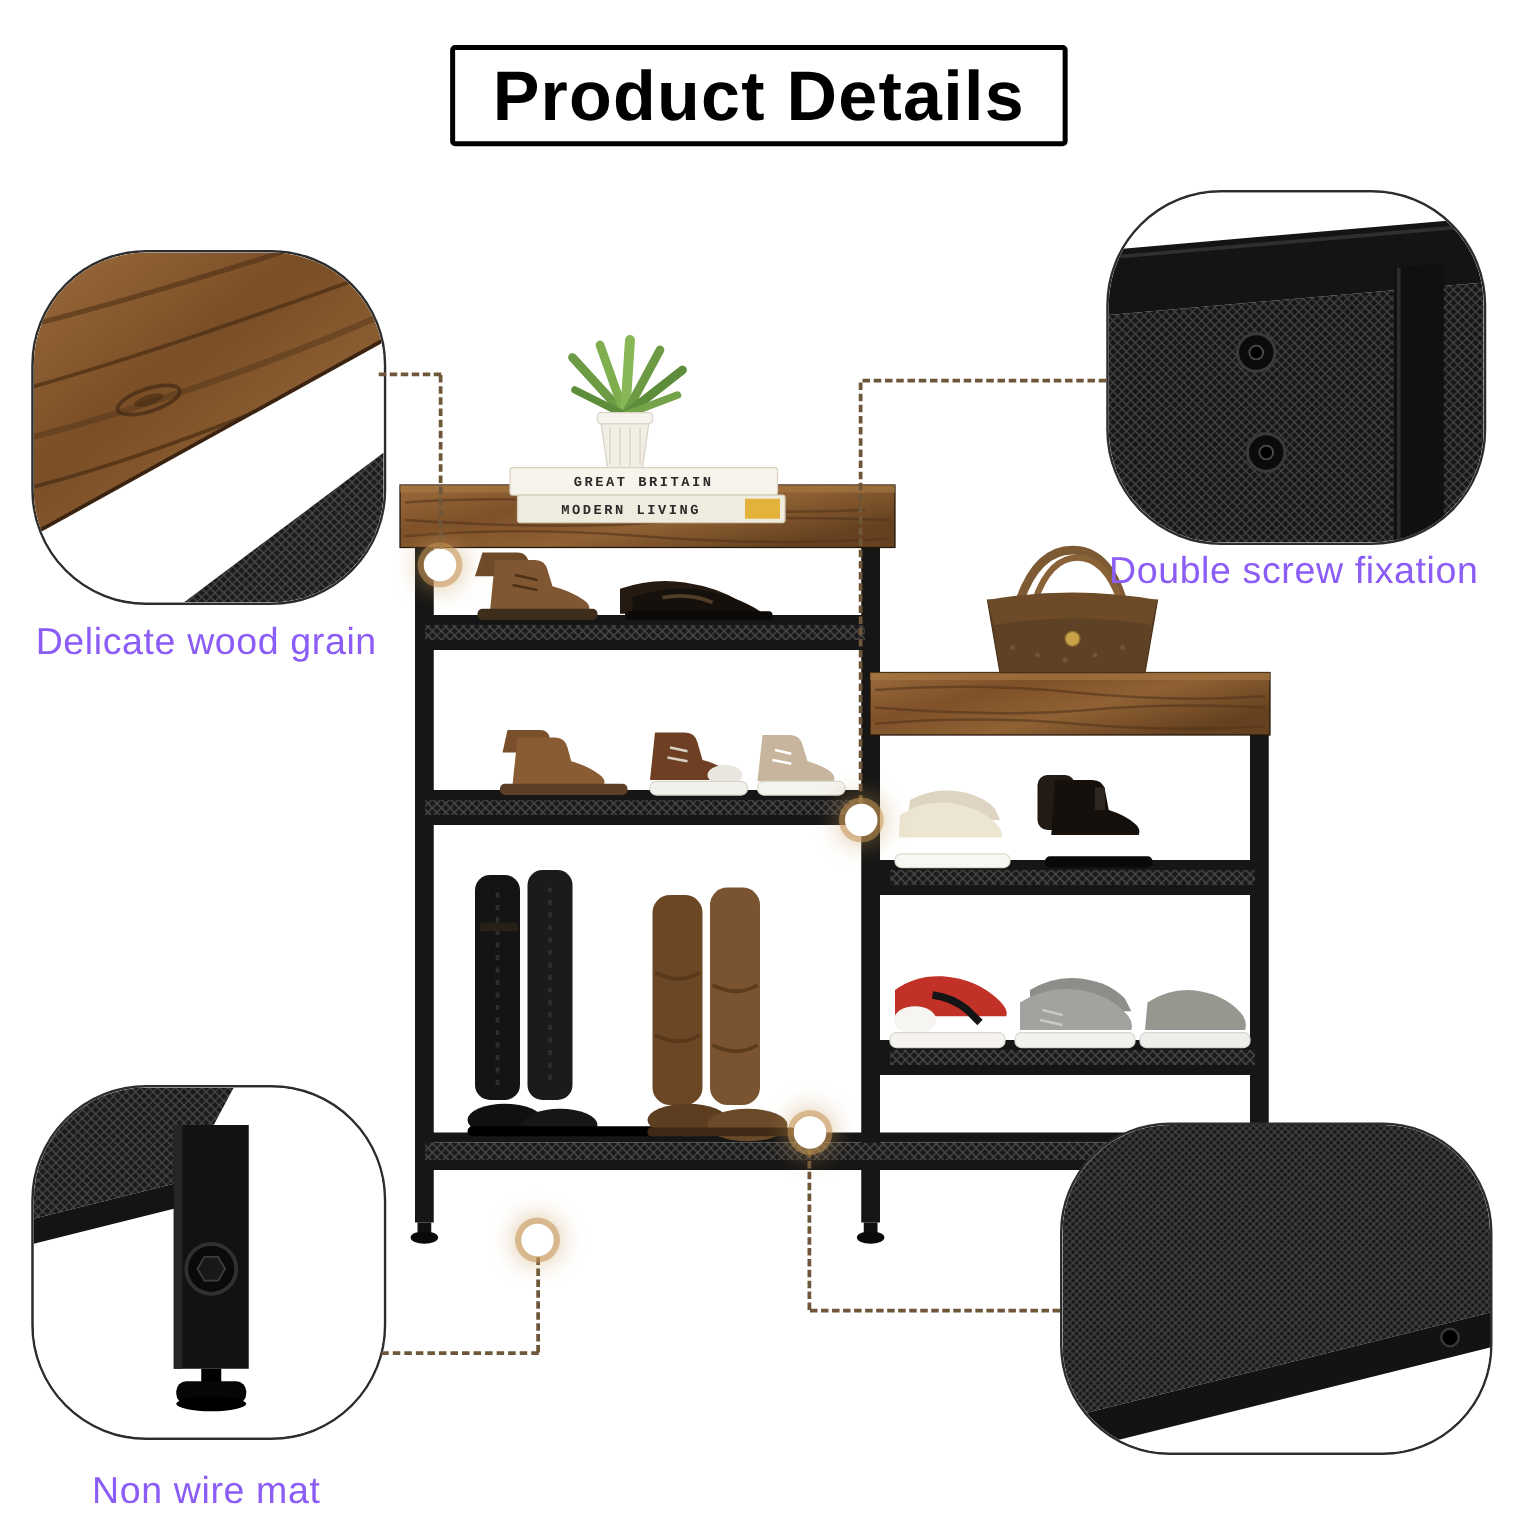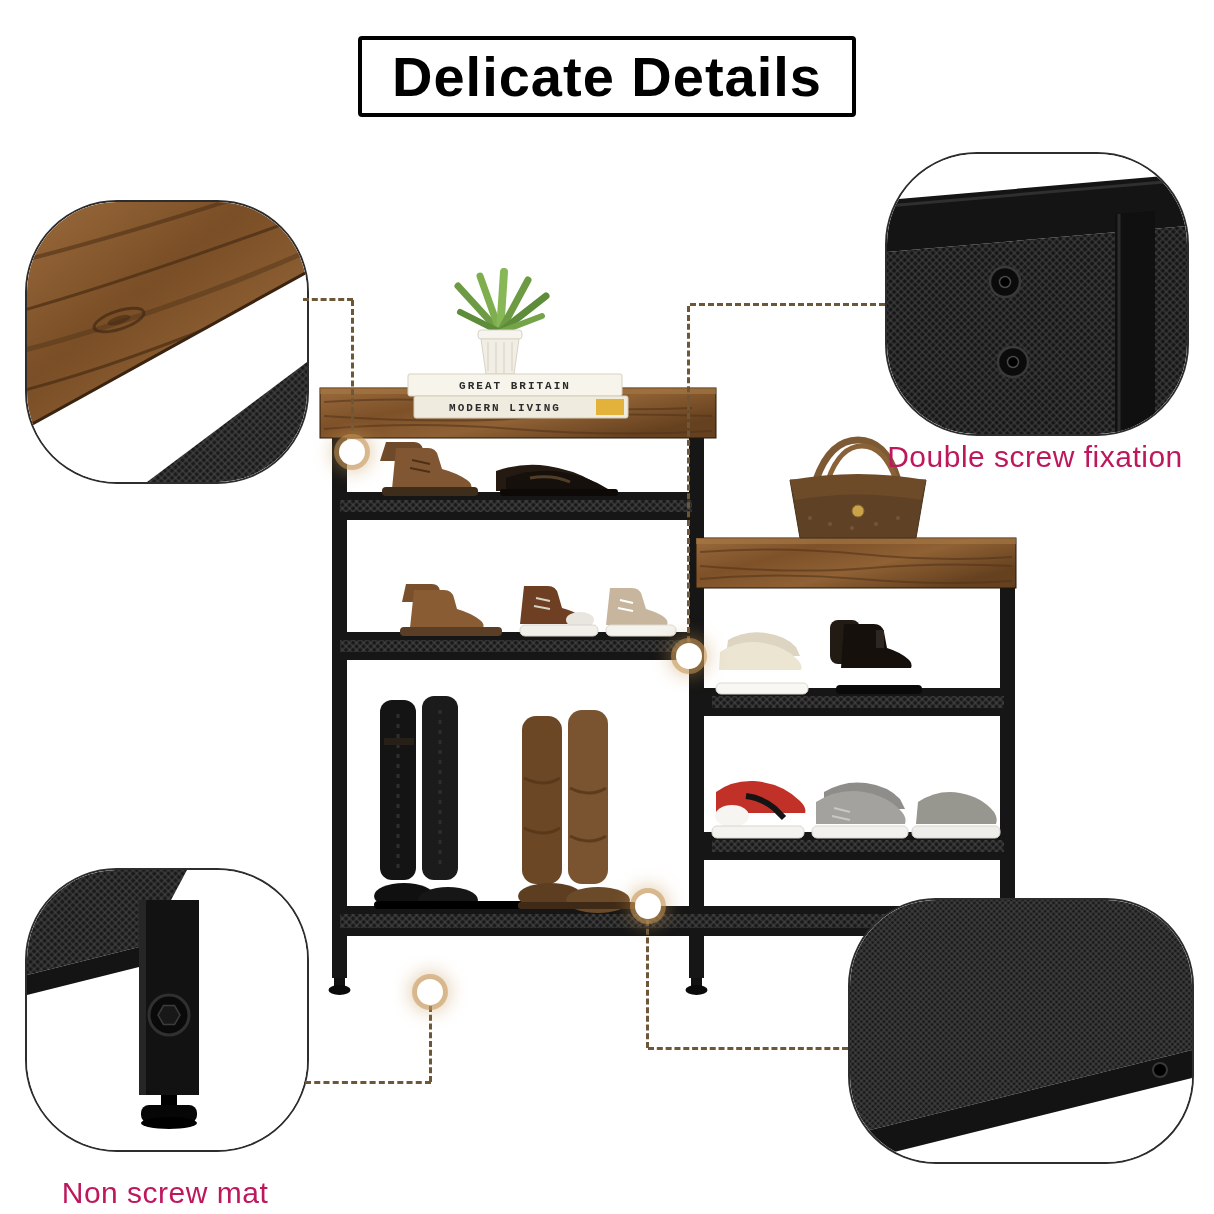--- a/index.html
+++ b/index.html
@@ -17,21 +17,21 @@
   
   .callout{
     position:absolute;border:2px solid #2d2d2d;background:#fff;overflow:hidden;
   }
   .callout svg{display:block;width:100%;height:100%;}
   .co-wood {left:25px;  top:200px; width:280px;height:280px;border-radius:92px;}
   .co-screw{left:885px; top:152px; width:300px;height:280px;border-radius:92px;}
   .co-mat  {left:25px;  top:868px; width:280px;height:280px;border-radius:92px;}
   .co-mesh {left:848px; top:898px; width:342px;height:262px;border-radius:88px;}
   .callout-label{
-    position:absolute;font-size:30px;color:#be185d;text-align:center;letter-spacing:.5px;
+    position:absolute;font-size:30px;color:#8b5cf6;text-align:center;letter-spacing:.5px;
   }
   .lbl-wood {left:15px; top:497px; width:300px;}
   .lbl-screw{left:875px;top:440px; width:320px;}
   .lbl-mat  {left:25px; top:1176px;width:280px;}
   .lbl-mesh {left:848px;top:1178px;width:342px;}
   
   .dash-h{position:absolute;border-top:3px dashed #6e5638;height:0;}
   .dash-v{position:absolute;border-left:3px dashed #6e5638;width:0;}
   
   .hotspot{
@@ -40,21 +40,21 @@
   }
   
   .product{position:absolute;left:300px;top:268px;width:730px;height:752px;font-family:Liberation Mono, monospace;}
   .product svg{display:block;width:100%;height:100%;}
 </style>
 </head>
 <body>
 
 <div class="stage">
 
-  <div class="title-box">Delicate Details</div>
+  <div class="title-box">Product Details</div>
 
   <div class="product">
     <svg viewBox="0 0 730 752" xmlns="http://www.w3.org/2000/svg">
       <defs>
         <pattern id="meshP" width="10" height="10" patternUnits="userSpaceOnUse" patternTransform="rotate(45)">
           <rect width="10" height="10" fill="#191919"></rect>
           <path d="M0 0H10M0 5H10M0 10H10M0 0V10M5 0V10M10 0V10" stroke="#4b4b4b" stroke-width="1"></path>
         </pattern>
         <linearGradient id="woodA" x1="0" y1="0" x2="1" y2="0.6">
           <stop offset="0" stop-color="#9b6b3c"></stop>
@@ -333,16 +333,17 @@
   <div class="dash-v" style="left:429px;top:1006px;height:76px;"></div>
 
   <div class="dash-h" style="left:648px;top:1047px;width:200px;"></div>
   <div class="dash-v" style="left:646px;top:920px;height:128px;"></div>
 
   <div class="hotspot" style="left:339px;top:439px;"></div>
   <div class="hotspot" style="left:676px;top:643px;"></div>
   <div class="hotspot" style="left:635px;top:893px;"></div>
   <div class="hotspot" style="left:417px;top:979px;"></div>
 
+  <div class="callout-label lbl-wood">Delicate wood grain</div>
   <div class="callout-label lbl-screw">Double screw fixation</div>
-  <div class="callout-label lbl-mat">Non screw mat</div>
+  <div class="callout-label lbl-mat">Non wire mat</div>
 
 </div>
 
 </body></html>

